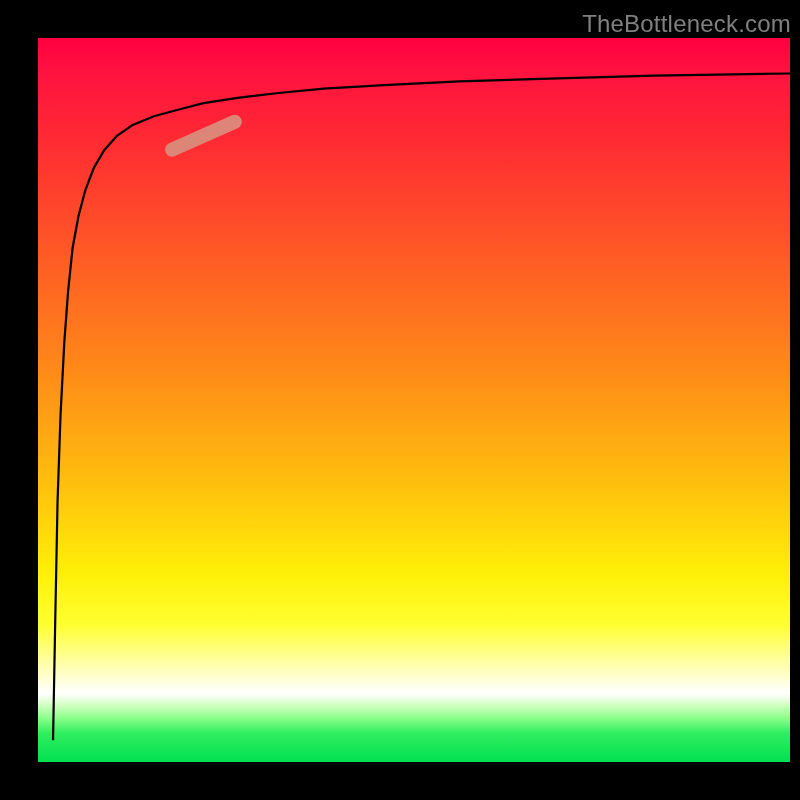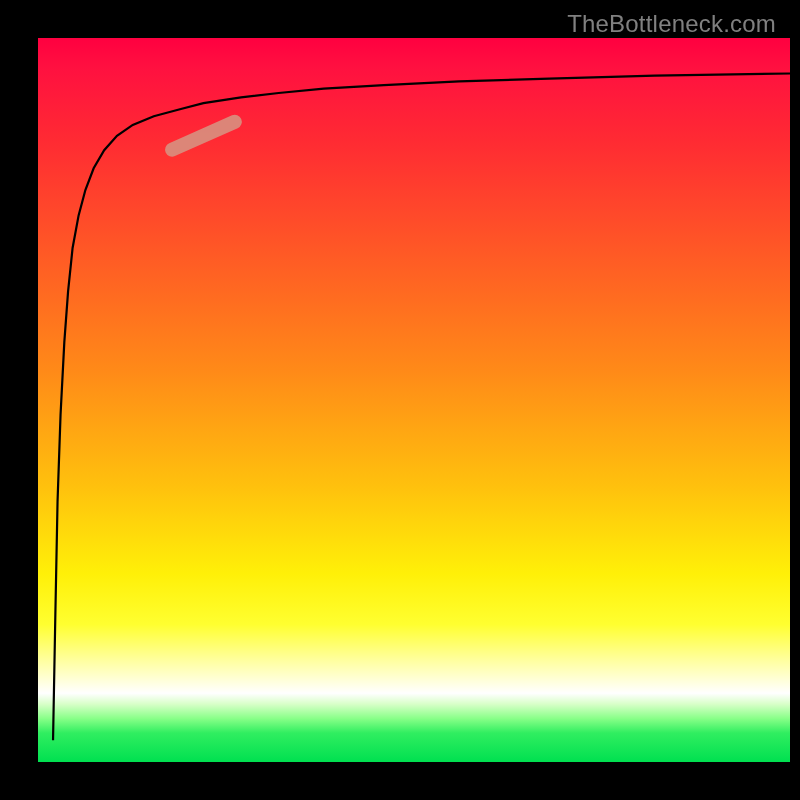--- a/index.html
+++ b/index.html
@@ -46,21 +46,21 @@
     position: absolute;
     left: 38px;
     top: 38px;
     width: 752px;
     height: 724px;
     pointer-events: none;
   }
   .watermark {
     position: absolute;
     top: 10px;
-    right: 24px;
+    right: 9px;
     color: #808080;
     font-size: 24px;
     font-weight: 400;
     letter-spacing: 0.2px;
   }
 </style>
 </head>
 <body>
 
 <div class="wrap">

